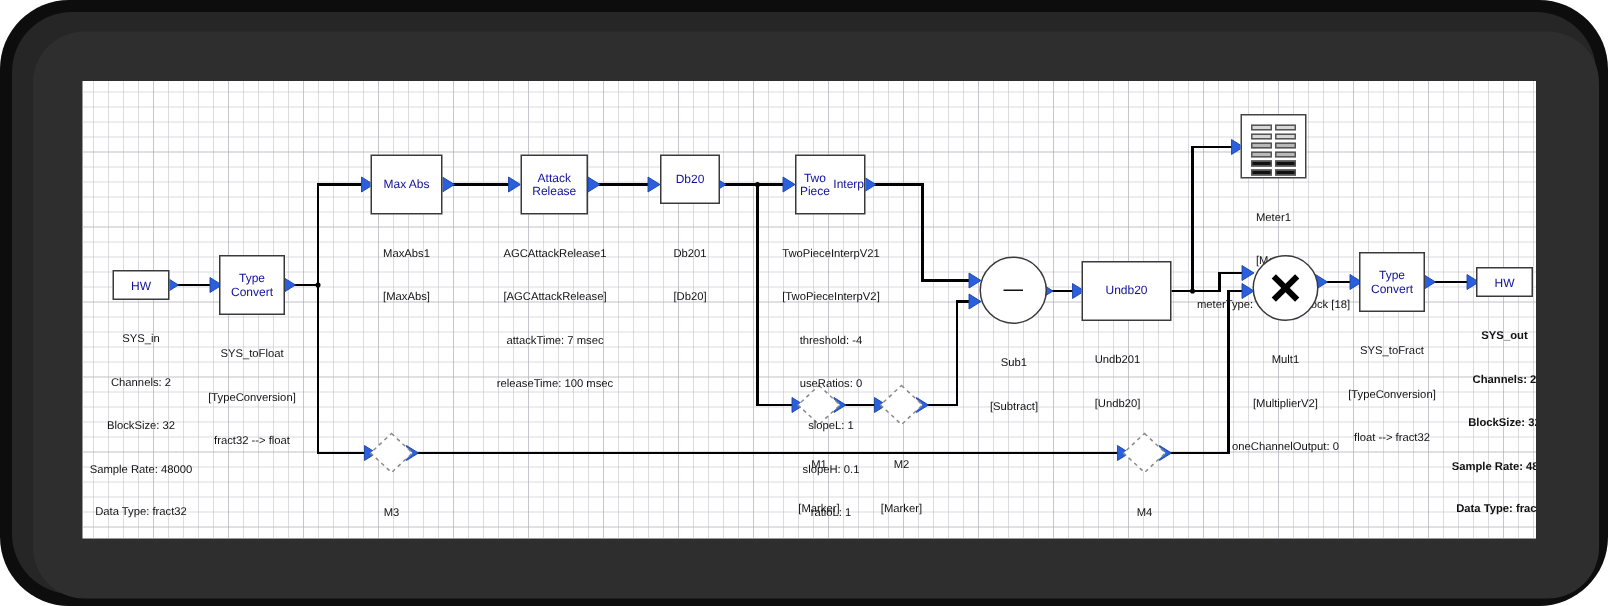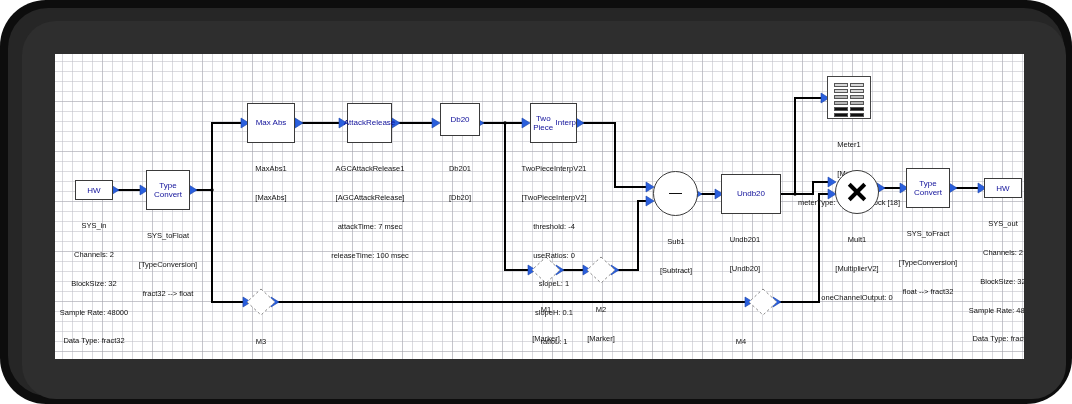--- a/index.html
+++ b/index.html
@@ -212,21 +212,21 @@
         </div>
 
         <div class="node boxnode" style="left:192px;top:49px;width:48px;height:40px;">
           <span>Max Abs</span>
         </div>
         <div class="caption" style="left:186px;top:91px;width:60px;">
           <span class="ln">MaxAbs1</span>
           <span class="ln">[MaxAbs]</span>
         </div>
 
-        <div class="node boxnode" style="left:292px;top:49px;width:45px;height:40px;">
+        <div class="node boxnode" style="left:292px;top:49px;width:45px;height:40px;flex-direction:column;">
           <span>Attack</span>
           <span>Release</span>
         </div>
         <div class="caption" style="left:257px;top:91px;width:116px;">
           <span class="ln">AGCAttackRelease1</span>
           <span class="ln">[AGCAttackRelease]</span>
           <span class="ln">attackTime: 7 msec</span>
           <span class="ln">releaseTime: 100 msec</span>
         </div>
 
@@ -314,41 +314,41 @@
         </div>
         <div class="caption" style="left:825px;top:156px;width:96px;">
           <span class="ln">SYS_toFract</span>
           <span class="ln">[TypeConversion]</span>
           <span class="ln">float --&gt; fract32</span>
         </div>
 
         <div class="node hwnode" style="left:929px;top:124px;width:38px;height:20px;">
           <span>HW</span>
         </div>
-        <div class="caption" style="left:895px;top:146px;width:106px;">
+        <div class="caption" style="left:895px;top:146px;width:106px;font-weight:bold;">
           <span class="ln">SYS_out</span>
           <span class="ln">Channels: 2</span>
           <span class="ln">BlockSize: 32</span>
           <span class="ln">Sample Rate: 48000</span>
           <span class="ln">Data Type: fract32</span>
         </div>
 
         <div class="caption" style="left:461px;top:232px;width:60px;">
           <span class="ln">M1</span>
           <span class="ln">[Marker]</span>
         </div>
         <div class="caption" style="left:516px;top:232px;width:60px;">
           <span class="ln">M2</span>
           <span class="ln">[Marker]</span>
         </div>
         <div class="caption" style="left:176px;top:264px;width:60px;">
           <span class="ln">M3</span>
           
         </div>
-        <div class="caption" style="left:656px;top:264px;width:60px;">
+        <div class="caption" style="left:678px;top:264px;width:60px;">
           <span class="ln">M4</span>
           
         </div>
 
         <div class="marker" style="left:477px;top:203px;"></div>
         <div class="marker" style="left:532px;top:203px;"></div>
         <div class="marker" style="left:192px;top:235px;"></div>
         <div class="marker" style="left:694px;top:235px;"></div>
 
       </div>

